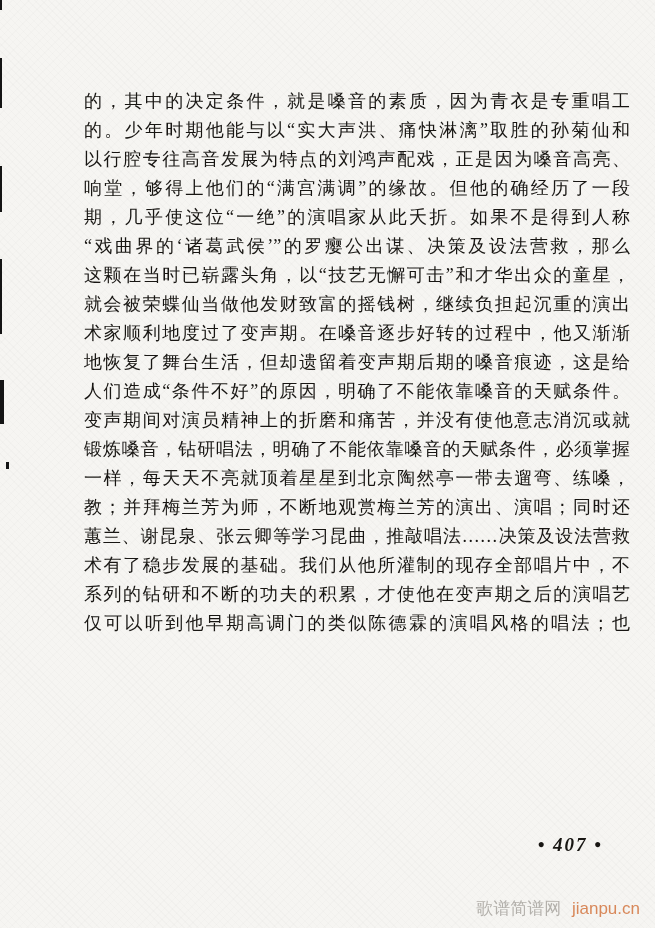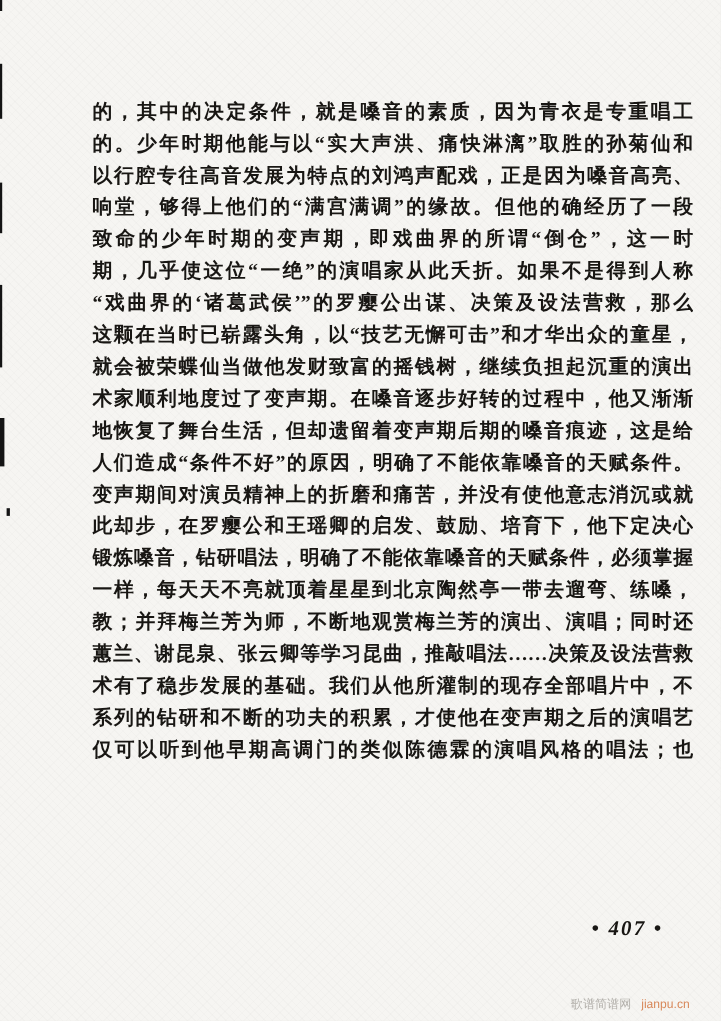--- a/index.html
+++ b/index.html
@@ -34,39 +34,39 @@
 
   .text-block{
     position:absolute;
     left:84px;top:87px;width:546px;
     color:var(--ink);
   }
   .line{
     height:29px;
     line-height:29px;
     font-size:18px;
-    font-weight:700;
+    font-weight:400;
     text-align:justify;
     text-align-last:justify;
     overflow:hidden;
     white-space:normal;
   }
   .page-number{
     position:absolute;
     top:834px;right:52px;
     font-size:19px;
     font-weight:bold;
     font-style:italic;
     letter-spacing:2px;
     color:var(--ink);
   }
   .watermark{
     position:absolute;
-    right:28px;bottom:8px;
-    font-size:11px;
+    right:15px;bottom:8px;
+    font-size:17px;
     font-family:"Liberation Sans","DejaVu Sans",sans-serif;
     white-space:nowrap;
   }
   .wm-name{color:var(--wm-gray);}
   .wm-url{color:var(--wm-orange);margin-left:6px;}
 </style>
 </head>
 <body>
 
 <div class="page">
@@ -76,30 +76,28 @@
   <div class="edge-mark m3"></div>
   <div class="edge-mark m4"></div>
   <div class="edge-mark m5"></div>
   <div class="edge-mark m6"></div>
 
   <div class="text-block">
     <div class="line">的，其中的决定条件，就是嗓音的素质，因为青衣是专重唱工</div>
     <div class="line">的。少年时期他能与以“实大声洪、痛快淋漓”取胜的孙菊仙和</div>
     <div class="line">以行腔专往高音发展为特点的刘鸿声配戏，正是因为嗓音高亮、</div>
     <div class="line">响堂，够得上他们的“满宫满调”的缘故。但他的确经历了一段</div>
-    <div class="line">致命的少年时期的变声期，即戏曲界的所谓“倒仓”，这一时</div>
     <div class="line">期，几乎使这位“一绝”的演唱家从此夭折。如果不是得到人称</div>
     <div class="line">“戏曲界的‘诸葛武侯’”的罗瘿公出谋、决策及设法营救，那么</div>
     <div class="line">这颗在当时已崭露头角，以“技艺无懈可击”和才华出众的童星，</div>
     <div class="line">就会被荣蝶仙当做他发财致富的摇钱树，继续负担起沉重的演出</div>
     <div class="line">术家顺利地度过了变声期。在嗓音逐步好转的过程中，他又渐渐</div>
     <div class="line">地恢复了舞台生活，但却遗留着变声期后期的嗓音痕迹，这是给</div>
     <div class="line">人们造成“条件不好”的原因，明确了不能依靠嗓音的天赋条件。</div>
     <div class="line">变声期间对演员精神上的折磨和痛苦，并没有使他意志消沉或就</div>
-    <div class="line">此却步，在罗瘿公和王瑶卿的启发、鼓励、培育下，他下定决心</div>
     <div class="line">锻炼嗓音，钻研唱法，明确了不能依靠嗓音的天赋条件，必须掌握</div>
     <div class="line">一样，每天天不亮就顶着星星到北京陶然亭一带去遛弯、练嗓，</div>
     <div class="line">教；并拜梅兰芳为师，不断地观赏梅兰芳的演出、演唱；同时还</div>
     <div class="line">蕙兰、谢昆泉、张云卿等学习昆曲，推敲唱法……决策及设法营救</div>
     <div class="line">术有了稳步发展的基础。我们从他所灌制的现存全部唱片中，不</div>
     <div class="line">系列的钻研和不断的功夫的积累，才使他在变声期之后的演唱艺</div>
     <div class="line">仅可以听到他早期高调门的类似陈德霖的演唱风格的唱法；也</div>
   </div>
 
   <div class="page-number">• 407 •</div>

